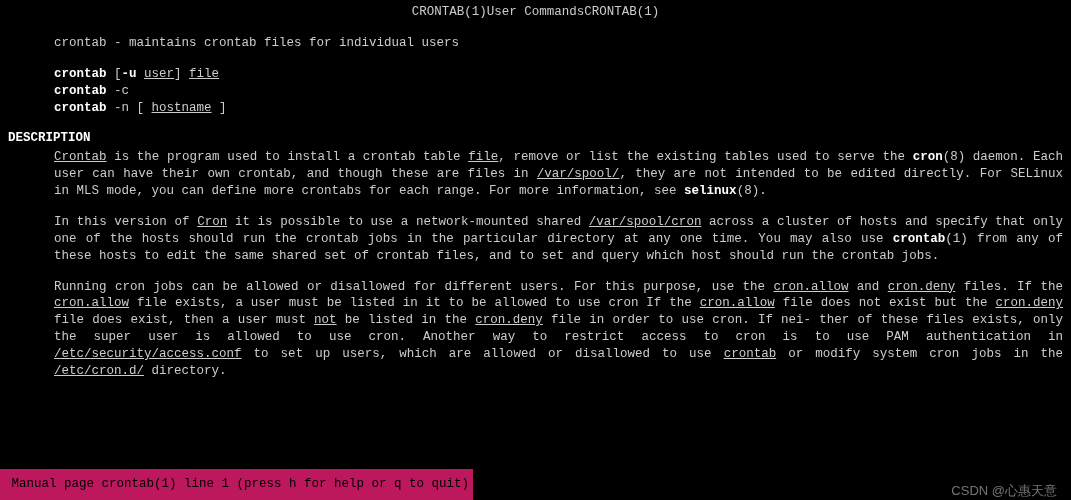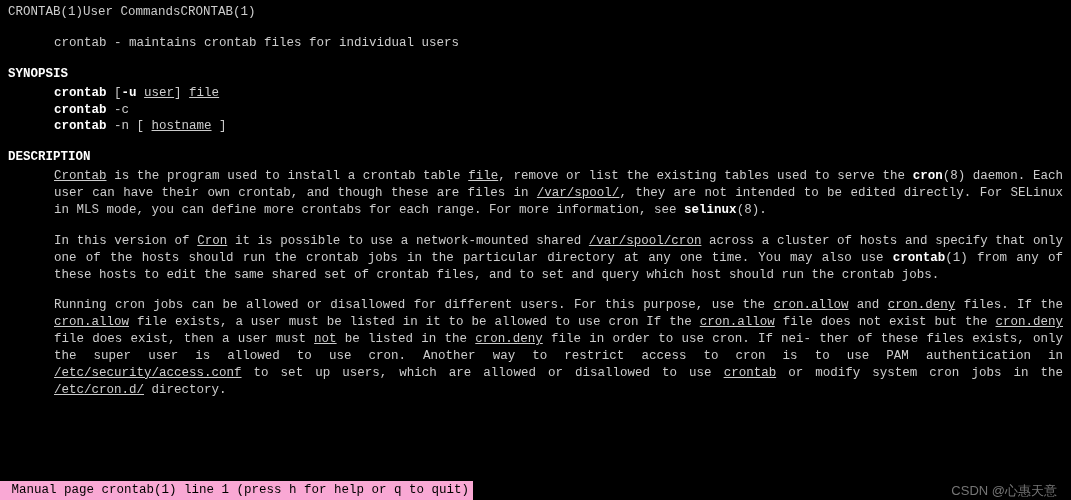--- a/index.html
+++ b/index.html
@@ -8,62 +8,61 @@
     color:#ccc;
     font-family:"Courier New",Courier,monospace;
     font-size:12.5px;
     line-height:1.35;
     width:1071px;
     height:500px;
     overflow:hidden;
     position:relative;
   }
   .page{padding:4px 8px 0 8px}
-  .hdr{display:flex;justify-content:flex-start;margin-bottom:14px}
+  .hdr{display:flex;justify-content:center;margin-bottom:14px}
   .b{font-weight:bold;color:#fff}
   .u{text-decoration:underline}
   .sect{margin:0 0 2px 0}
   .ind{padding-left:46px}
   .para{margin-bottom:14px;text-align:justify}
   .syn{padding-left:46px}
   .blank{height:14px}
   .watermark{
     position:absolute;
     right:14px;
     bottom:0;
     color:#8a8a8a;
     font-family:Arial,sans-serif;
     font-size:13px;
     opacity:.85;
   }
   .statusbar{
     position:absolute;
     left:0;bottom:0;
-    background:#f9a8d4;
+    background:#be185d;
     color:#000;
     font-family:"Courier New",Courier,monospace;
     font-size:12.5px;
-    padding:1px 4px;
+    padding:7px 4px;
     white-space:pre;
   }
 </style>
 </head>
 <body>
 
 <div class="page">
 
   <div class="hdr">
     <span>CRONTAB(1)</span>
     <span>User Commands</span>
     <span>CRONTAB(1)</span>
   </div>
 
   <div class="ind para">crontab - maintains crontab files for individual users</div>
 
-  <div class="sect b">SYNOPSIS</div>
   <div class="syn">
     <div>
       <span class="b">crontab</span>
       <span> [</span><span class="b">-u</span>
       <span> </span><span class="u">user</span><span>] </span><span class="u">file</span>
     </div>
     <div>
       <span class="b">crontab</span><span> -c</span>
     </div>
     <div>

